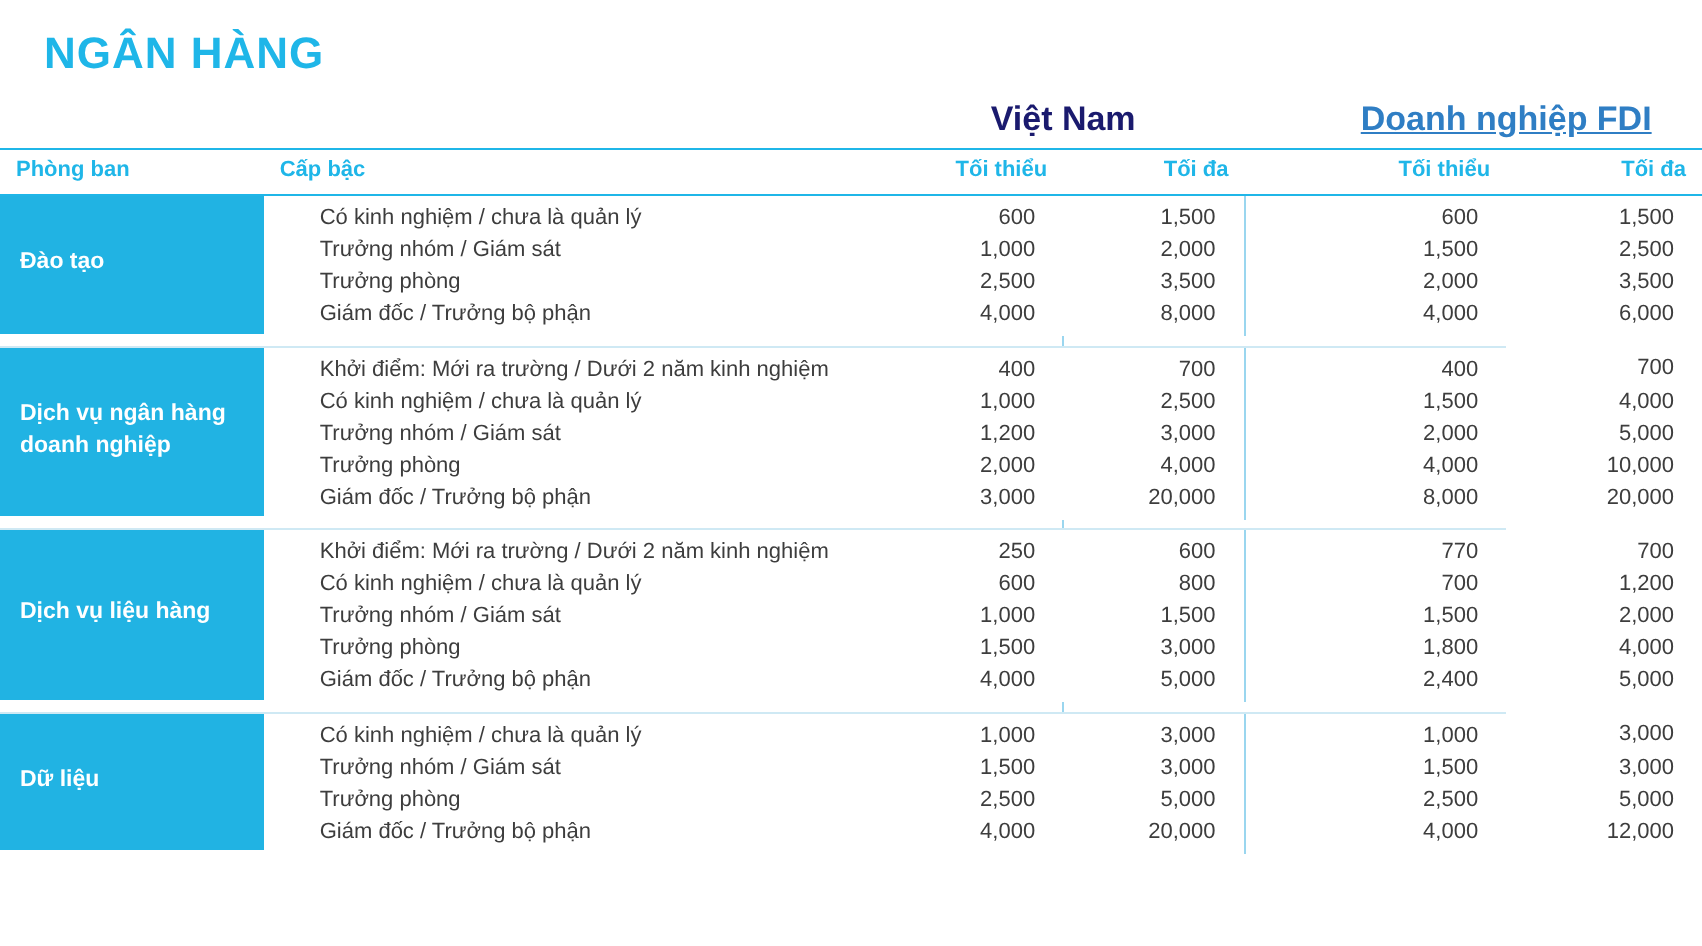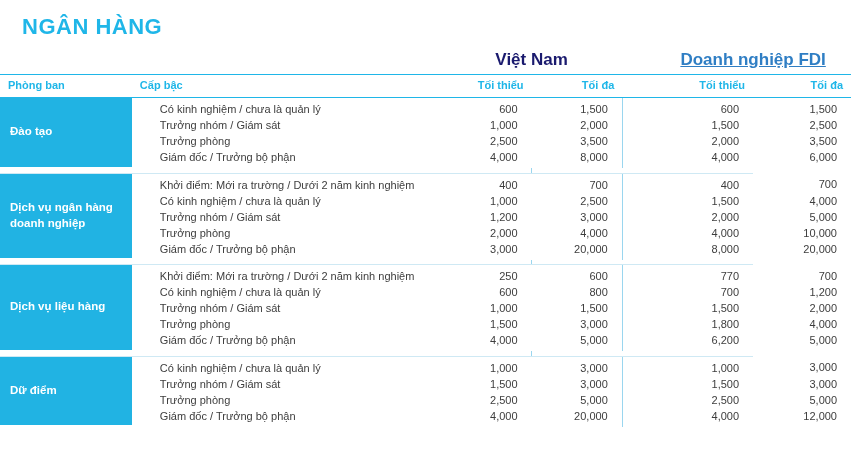--- a/index.html
+++ b/index.html
@@ -288,31 +288,31 @@
           <td class="num">3,000</td>
           <td class="gap"></td>
           <td class="num">1,800</td>
           <td class="num">4,000</td>
         </tr>
         <tr class="group-end">
           <td class="level">Giám đốc / Trưởng bộ phận</td>
           <td class="num">4,000</td>
           <td class="num">5,000</td>
           <td class="gap"></td>
-          <td class="num">6,200</td>
+          <td class="num">2,400</td>
           <td class="num">5,000</td>
         </tr>
         <tr class="sep">
           <td></td>
           <td colspan="2"></td>
           <td class="gap"></td>
           <td colspan="2"></td>
         </tr>
         <tr class="group-start">
-          <td class="dept" rowspan="4">Dữ điểm</td>
+          <td class="dept" rowspan="4">Dữ liệu</td>
           <td class="level">Có kinh nghiệm / chưa là quản lý</td>
           <td class="num">1,000</td>
           <td class="num">3,000</td>
           <td class="gap"></td>
           <td class="num">1,000</td>
           <td class="num">3,000</td>
         </tr>
         <tr>
           <td class="level">Trưởng nhóm / Giám sát</td>
           <td class="num">1,500</td>

